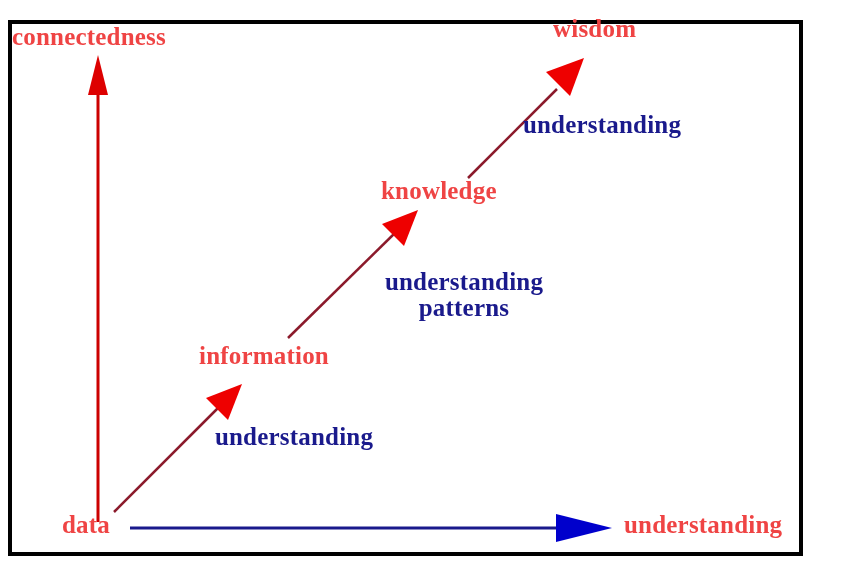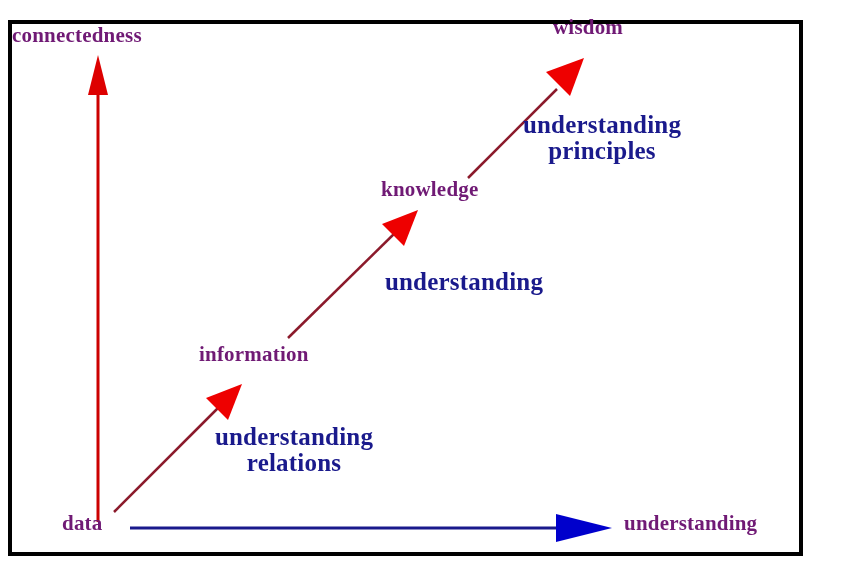--- a/index.html
+++ b/index.html
@@ -26,23 +26,23 @@
     border: 4px solid #000000;
     box-sizing: border-box;
     background: #ffffff;
   }
   .lbl {
     position: absolute;
     white-space: nowrap;
     line-height: 1.05;
   }
   .black-lbl {
-    color: #701a75;
+    color: #ef4444;
     font-weight: 700;
-    font-size: 21px;
+    font-size: 25px;
     letter-spacing: 0.2px;
   }
   .blue-lbl {
     color: #1a1a8c;
     font-weight: 700;
     font-size: 25px;
     text-align: center;
     letter-spacing: 0.2px;
   }
   .blue-lbl .line2 { display: block; }
@@ -96,24 +96,23 @@
   <div class="lbl black-lbl" style="left:62px; top:512px;text-align:right;">data</div>
 
   <div class="lbl black-lbl" style="left:381px; top:178px;">knowledge</div>
 
   <div class="lbl black-lbl" style="left:199px; top:343px;">information</div>
 
   <div class="lbl black-lbl" style="left:553px; top:16px;">wisdom</div>
 
   <div class="lbl blue-lbl" style="left:209px; top:424px; width:170px;">
     <span>understanding</span>
-    <span class="line2">relations</span>
   </div>
 
   <div class="lbl blue-lbl" style="left:379px; top:269px; width:170px;">
     <span>understanding</span>
+    <span class="line2">patterns</span>
   </div>
 
   <div class="lbl blue-lbl" style="left:517px; top:112px; width:170px;">
     <span>understanding</span>
-    <span class="line2">principles</span>
   </div>
 </div>
 
 </body></html>

